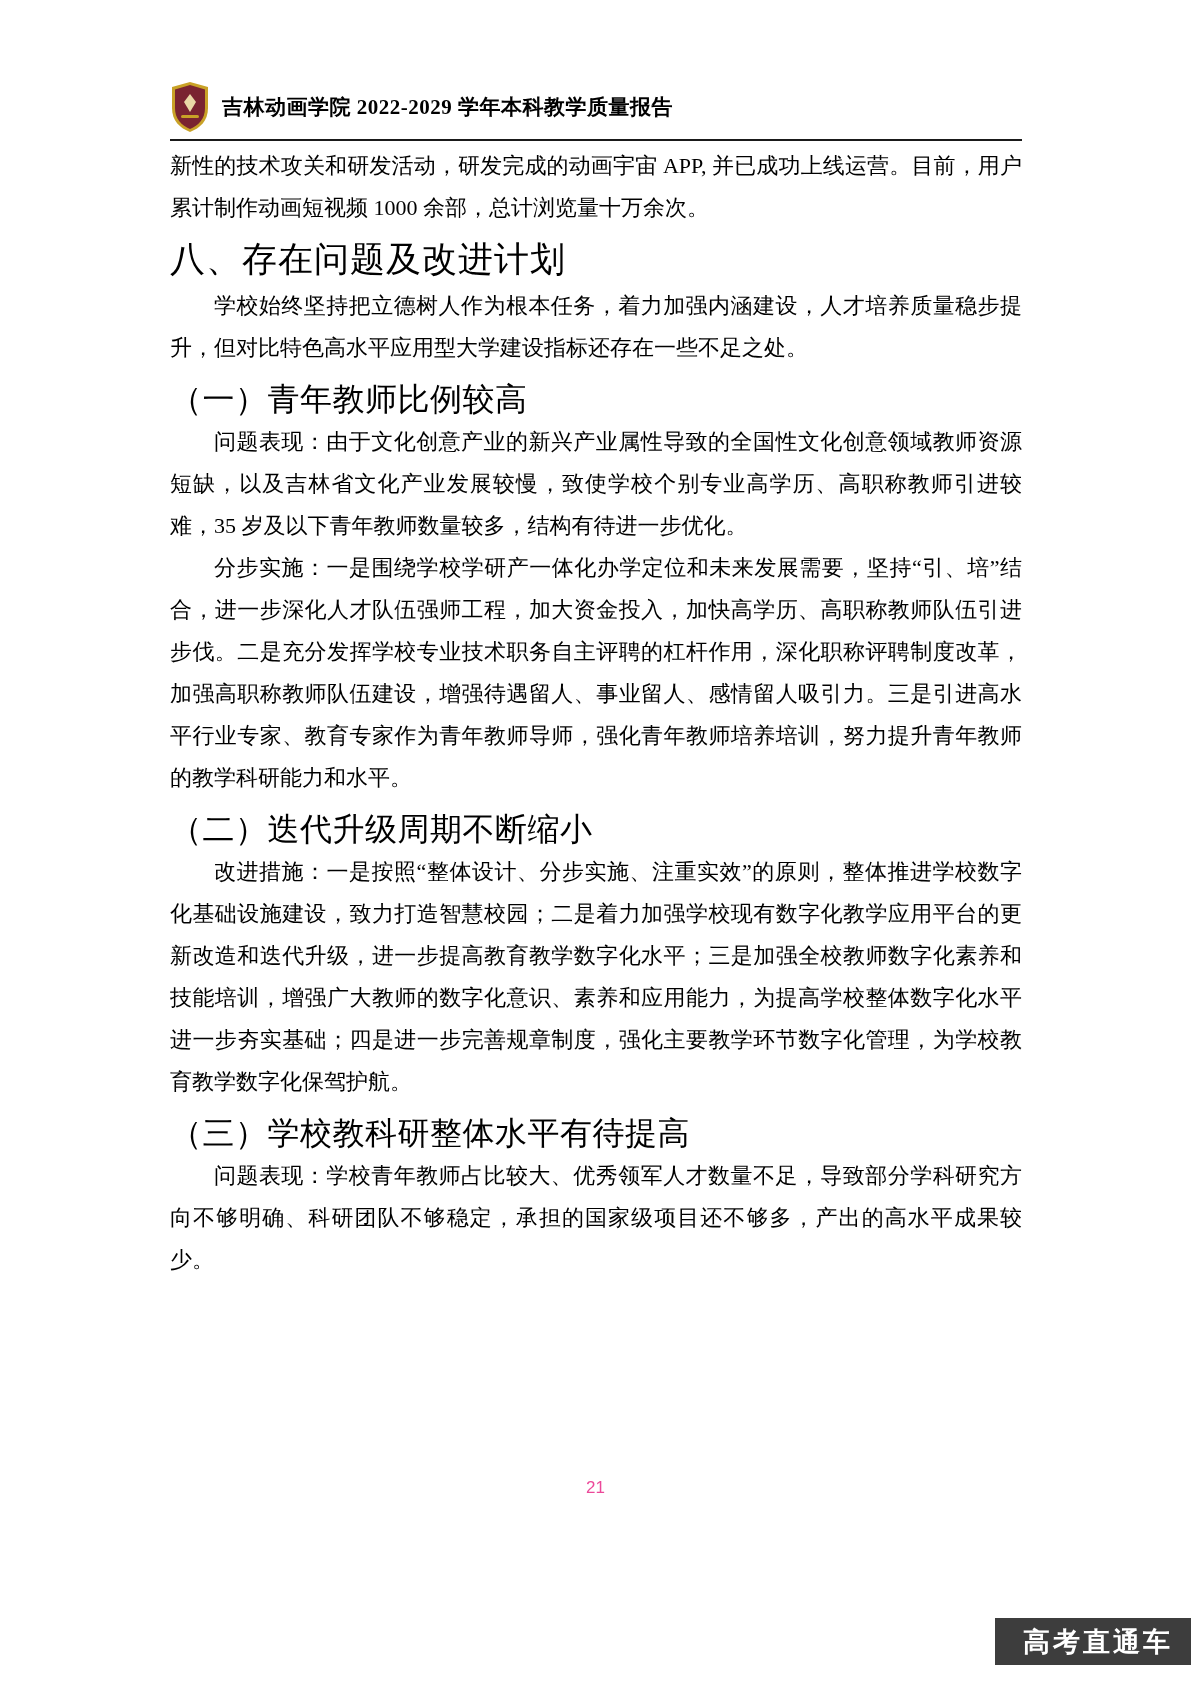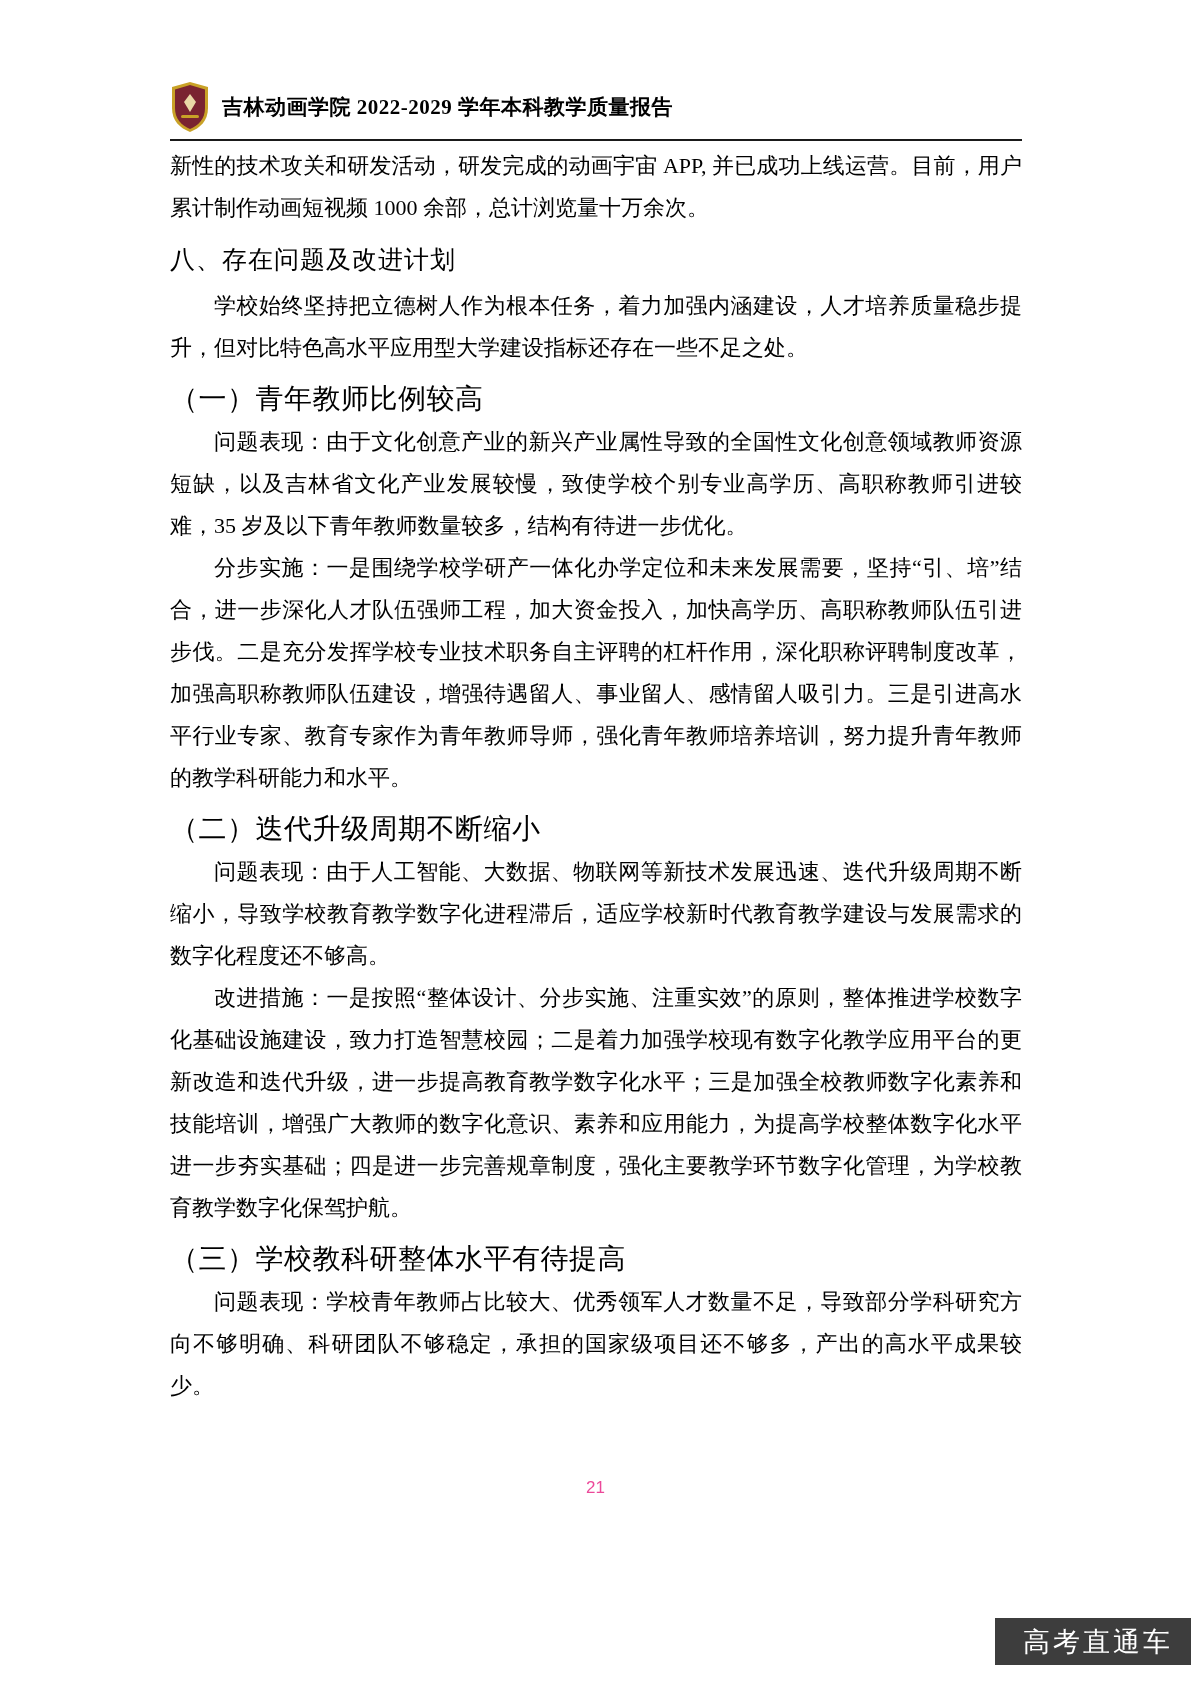--- a/index.html
+++ b/index.html
@@ -33,29 +33,29 @@
   }
   .doc-body { padding-top:4px; }
   .doc-body p.p {
     font-size:22px;
     line-height:42px;
     text-align:justify;
   }
   .doc-body p.indent { text-indent:2em; }
   .doc-body .h1 {
     font-family:"Liberation Sans","DejaVu Sans",sans-serif;
-    font-size:25px;
+    font-size:35px;
     font-weight:bold;
     letter-spacing:1px;
     margin:12px 0 8px 0;
     line-height:36px;
   }
   .doc-body .h2 {
     font-family:"Liberation Sans","DejaVu Sans",sans-serif;
-    font-size:28px;
+    font-size:32px;
     font-weight:bold;
     letter-spacing:0.5px;
     margin:14px 0 6px 0;
     line-height:32px;
   }
   .run { font-weight:normal; }
   .run.bold { font-weight:normal; }
   .page-number {
     position:absolute;
     top:1478px; left:0;
@@ -66,21 +66,21 @@
     color:#ec4899;
   }
   .watermark {
     position:absolute;
     top:1618px; right:0;
     height:47px;
     display:flex;
     align-items:center;
     padding:0 18px 0 28px;
     font-size:27px;
-    font-weight:normal;
+    font-weight:bold;
     font-family:"Liberation Sans","DejaVu Sans",sans-serif;
     letter-spacing:3px;
     white-space:nowrap;
   }
 </style>
 </head>
 <body>
 
 <div class="page">
 
@@ -97,21 +97,20 @@
     </header>
 
     <main class="doc-body">
         <p class="p"><span class="run">新性的技术攻关和研发活动，研发完成的动画宇宙 APP, 并已成功上线运营。目前，用户累计制作动画短视频 1000 余部，总计浏览量十万余次。</span></p>
         <h2 class="h1"><span class="run">八、存在问题及改进计划</span></h2>
         <p class="p indent"><span class="run">学校始终坚持把立德树人作为根本任务，着力加强内涵建设，人才培养质量稳步提升，但对比特色高水平应用型大学建设指标还存在一些不足之处。</span></p>
         <h3 class="h2"><span class="run">（一）青年教师比例较高</span></h3>
         <p class="p indent"><span class="run bold">问题表现：</span><span class="run">由于文化创意产业的新兴产业属性导致的全国性文化创意领域教师资源短缺，以及吉林省文化产业发展较慢，致使学校个别专业高学历、高职称教师引进较难，35 岁及以下青年教师数量较多，结构有待进一步优化。</span></p>
         <p class="p indent"><span class="run bold">分步实施：一是</span><span class="run">围绕学校学研产一体化办学定位和未来发展需要，坚持“引、培”结合，进一步深化人才队伍强师工程，加大资金投入，加快高学历、高职称教师队伍引进步伐。</span><span class="run bold">二是</span><span class="run">充分发挥学校专业技术职务自主评聘的杠杆作用，深化职称评聘制度改革，加强高职称教师队伍建设，增强待遇留人、事业留人、感情留人吸引力。</span><span class="run bold">三是</span><span class="run">引进高水平行业专家、教育专家作为青年教师导师，强化青年教师培养培训，努力提升青年教师的教学科研能力和水平。</span></p>
         <h3 class="h2"><span class="run">（二）迭代升级周期不断缩小</span></h3>
-        <p class="p indent"><span class="run bold">问题表现：</span><span class="run">由于人工智能、大数据、物联网等新技术发展迅速、迭代升级周期不断缩小，导致学校教育教学数字化进程滞后，适应学校新时代教育教学建设与发展需求的数字化程度还不够高。</span></p>
         <p class="p indent"><span class="run bold">改进措施：一是</span><span class="run">按照“整体设计、分步实施、注重实效”的原则，整体推进学校数字化基础设施建设，致力打造智慧校园；</span><span class="run bold">二是</span><span class="run">着力加强学校现有数字化教学应用平台的更新改造和迭代升级，进一步提高教育教学数字化水平；</span><span class="run bold">三是</span><span class="run">加强全校教师数字化素养和技能培训，增强广大教师的数字化意识、素养和应用能力，为提高学校整体数字化水平进一步夯实基础；</span><span class="run bold">四是</span><span class="run">进一步完善规章制度，强化主要教学环节数字化管理，为学校教育教学数字化保驾护航。</span></p>
         <h3 class="h2"><span class="run">（三）学校教科研整体水平有待提高</span></h3>
         <p class="p indent"><span class="run bold">问题表现：</span><span class="run">学校青年教师占比较大、优秀领军人才数量不足，导致部分学科研究方向不够明确、科研团队不够稳定，承担的国家级项目还不够多，产出的高水平成果较少。</span></p>
       </main>
 
   </div>
 
   <div class="page-number">21</div>
 
   <div class="watermark" style="background: rgb(61, 61, 61); color: rgb(255, 255, 255);">高考直通车</div>

